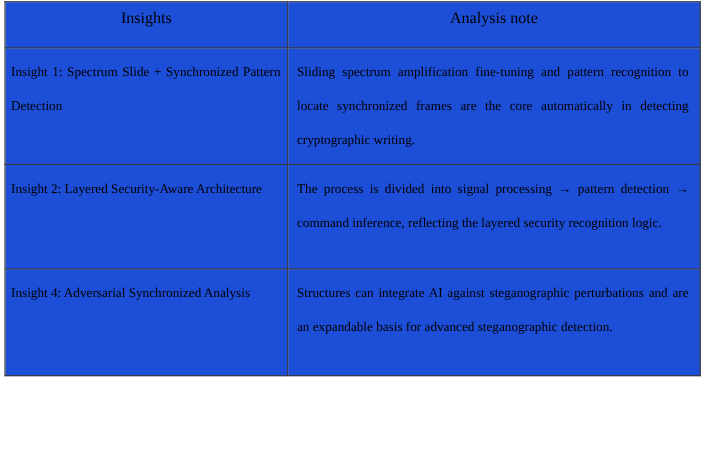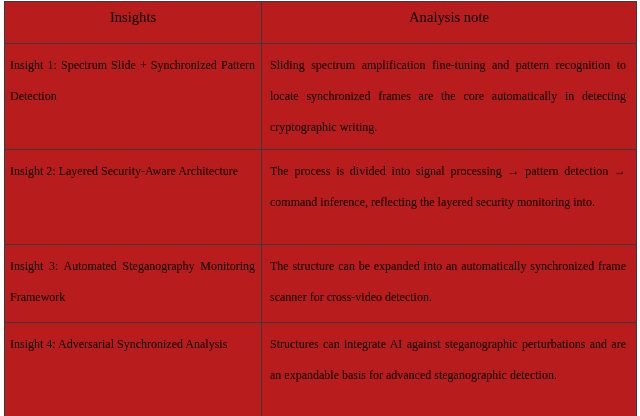--- a/index.html
+++ b/index.html
@@ -25,21 +25,21 @@
     left: 4px;
     top: 1px;
     width: 632px;
     border-collapse: collapse;
     table-layout: fixed;
   }
   table.insights-table td {
     border: 1px solid #3a3a3a;
     vertical-align: top;
     padding: 0;
-    background: #b91c1c;
+    background: #1d4ed8;
   }
   col.col-insights { width: 257px; }
   col.col-note     { width: 375px; }
 
   .cell-inner {
     padding: 6px 6px 6px 5px;
     font-size: 12px;
     line-height: 31px;
     text-align: justify;
     text-justify: inter-word;
@@ -92,32 +92,24 @@
         <td>
           <div class="cell-inner note-inner">Sliding spectrum amplification fine-tuning and pattern recognition to locate synchronized frames are the core automatically in detecting cryptographic writing.</div>
         </td>
       </tr>
 
       <tr class="row-2">
         <td>
           <div class="cell-inner">Insight 2: Layered Security-Aware Architecture</div>
         </td>
         <td>
-          <div class="cell-inner note-inner">The process is divided into signal processing → pattern detection → command inference, reflecting the layered security monitoring into.</div>
+          <div class="cell-inner note-inner">The process is divided into signal processing → pattern detection → command inference, reflecting the layered security recognition logic.</div>
         </td>
       </tr>
 
-      <tr class="row-3">
-        <td>
-          <div class="cell-inner">Insight 3: Automated Steganography Monitoring Framework</div>
-        </td>
-        <td>
-          <div class="cell-inner note-inner">The structure can be expanded into an automatically synchronized frame scanner for cross-video detection.</div>
-        </td>
-      </tr>
 
       <tr class="row-4">
         <td>
           <div class="cell-inner">Insight 4: Adversarial Synchronized Analysis</div>
         </td>
         <td>
           <div class="cell-inner note-inner">Structures can integrate AI against steganographic perturbations and are an expandable basis for advanced steganographic detection.</div>
         </td>
       </tr>
     </tbody>

